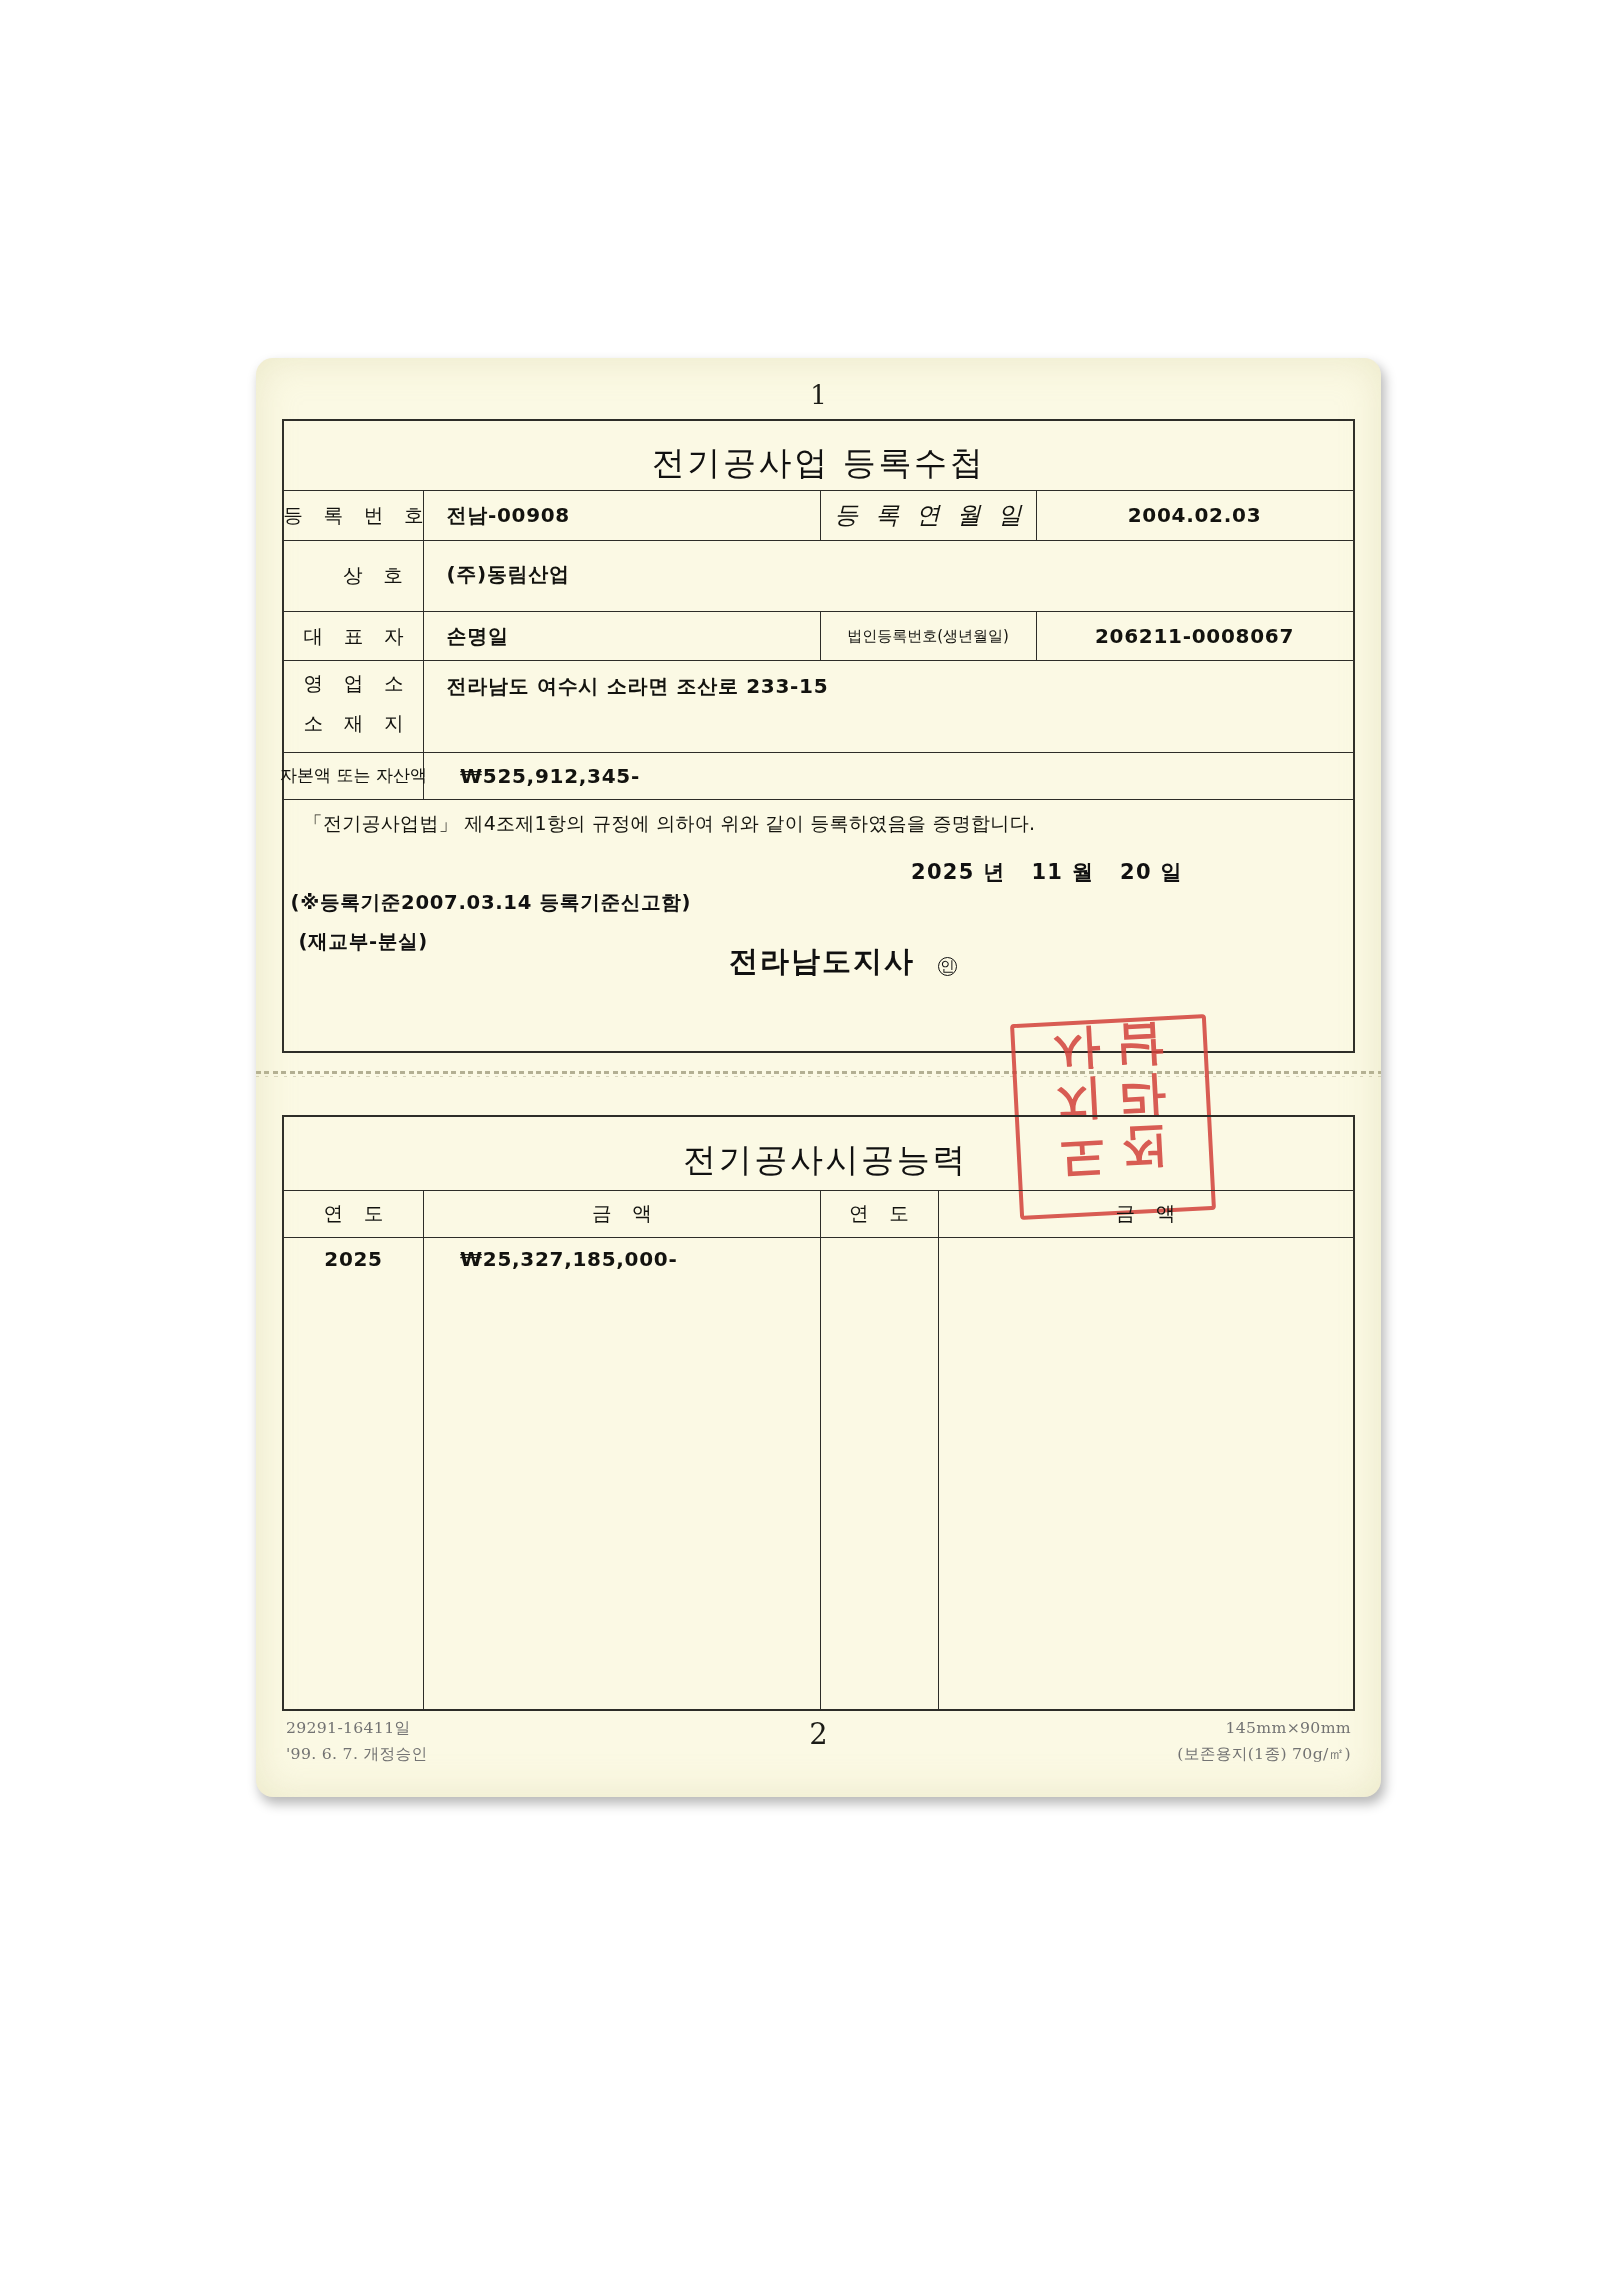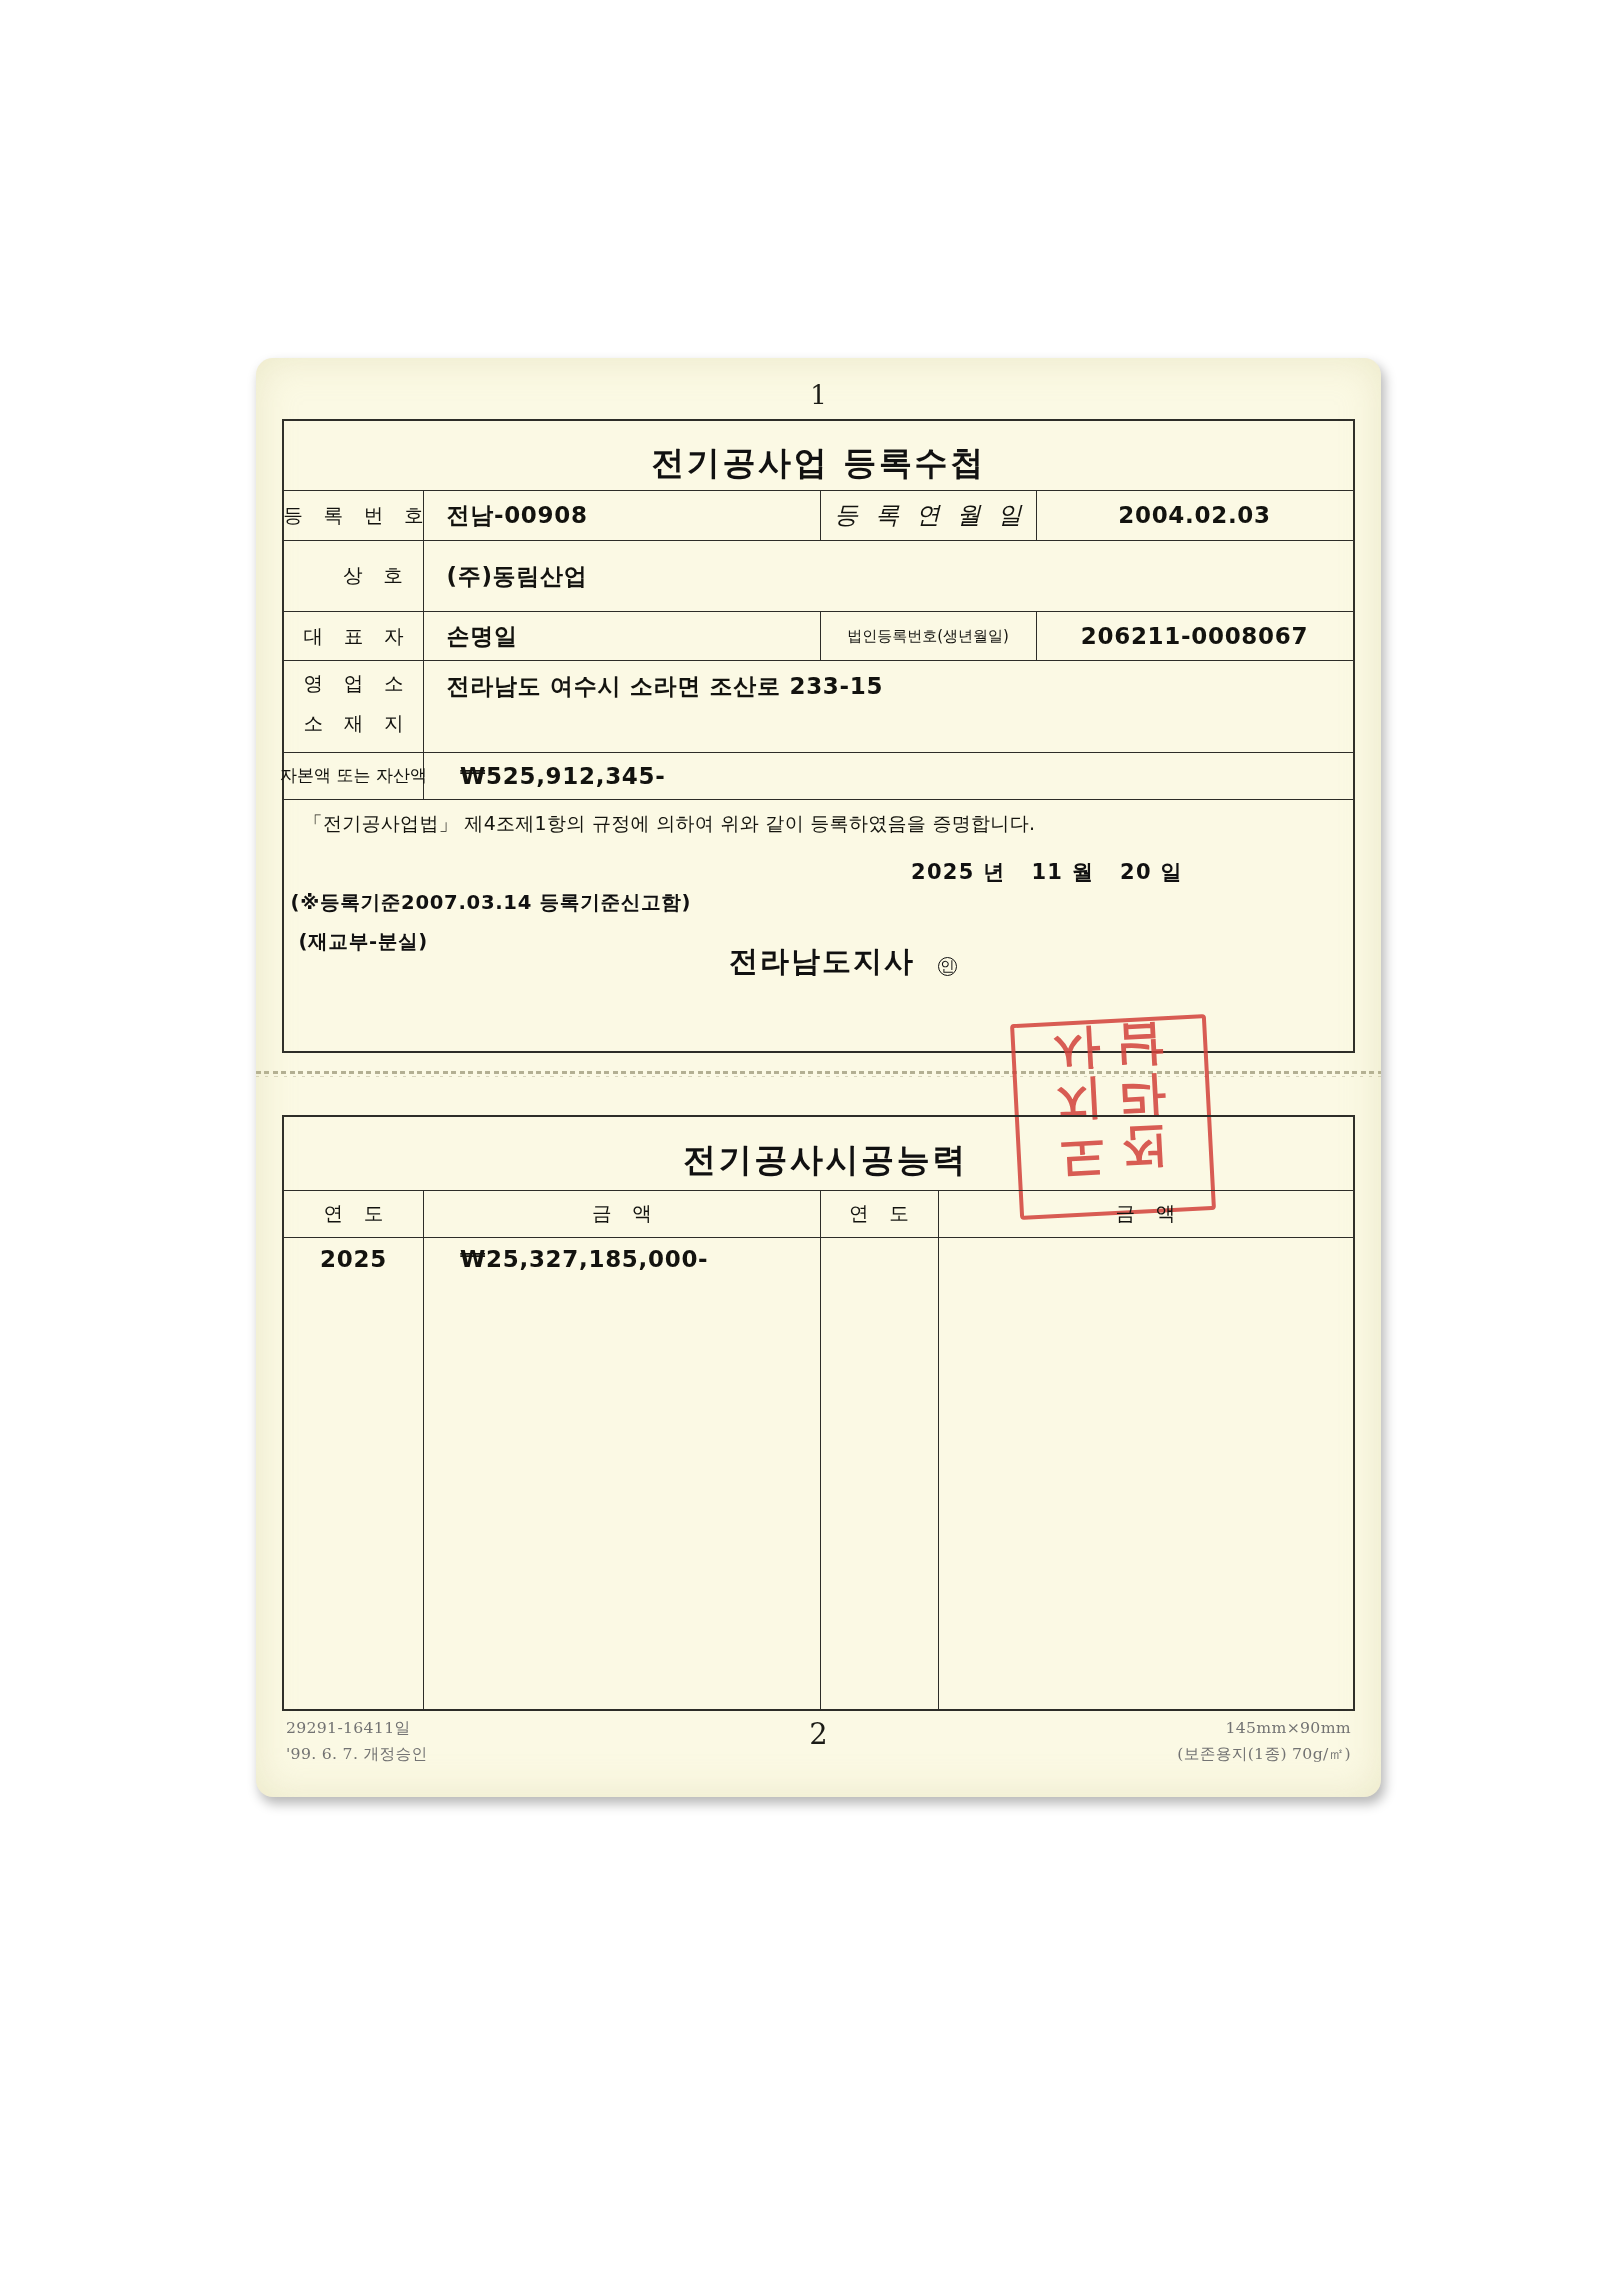--- a/index.html
+++ b/index.html
@@ -84,40 +84,40 @@
     letter-spacing: 7.2px;
     text-indent: 7.2px;
     font-weight: 500;
   }
   .lbl-sm {
     font-size: 15px;
     letter-spacing: 0px;
     font-weight: 500;
   }
   .val {
-    font-size: 23px;
+    font-size: 20px;
     font-weight: 700;
     letter-spacing: 0.7px;
   }
 
   .page-no-top {
     position: absolute;
     width: 100%;
     text-align: center;
     font-size: 26px;
     color: #1b1b16;
     font-family: "DejaVu Serif", "Liberation Serif", serif;
   }
 
   .title {
     position: absolute;
     width: 100%;
     text-align: center;
     font-size: 33px;
-    font-weight: 700;
+    font-weight: 400;
     letter-spacing: 2.6px;
     color: #111;
   }
 
   .certify {
     position: absolute;
     font-size: 19px;
     color: #15150f;
     letter-spacing: 0.3px;
   }

